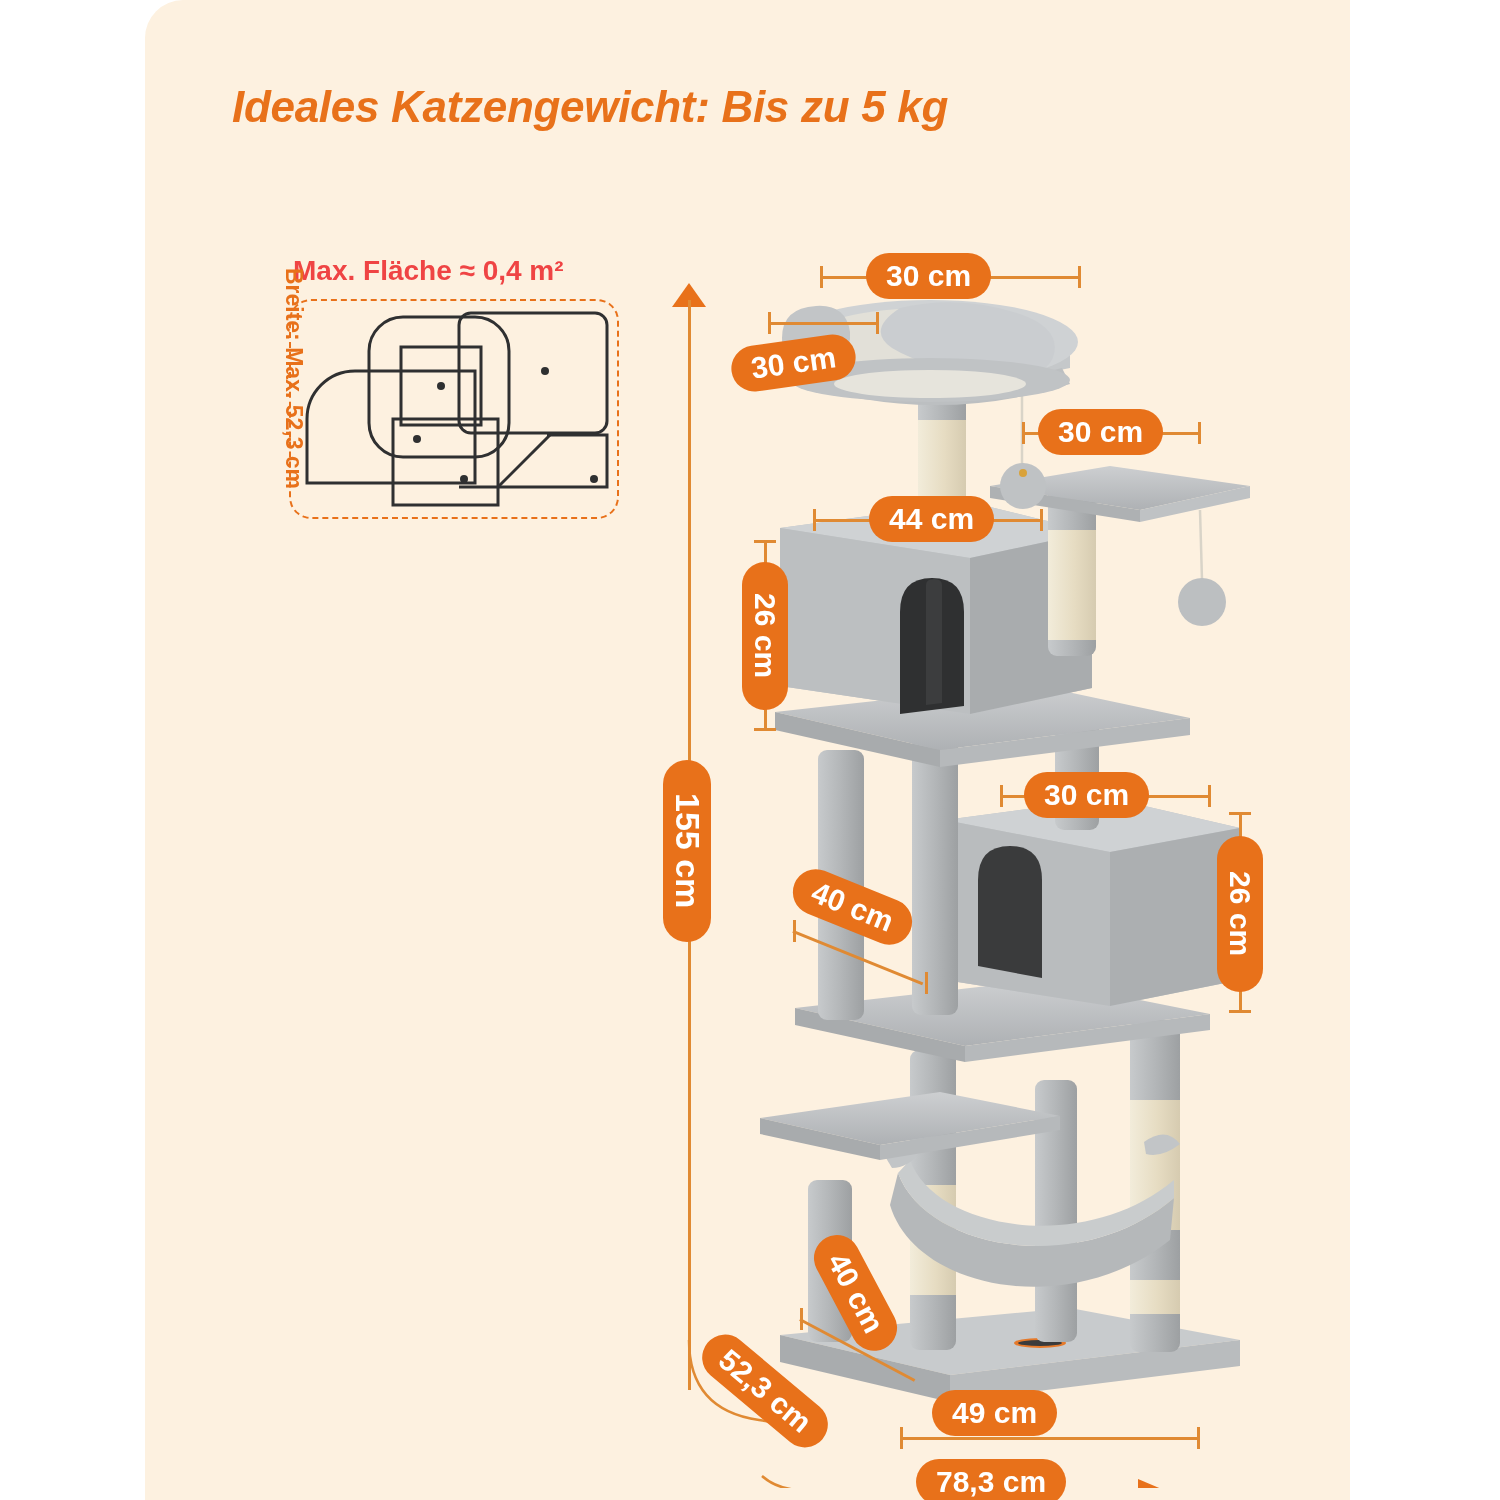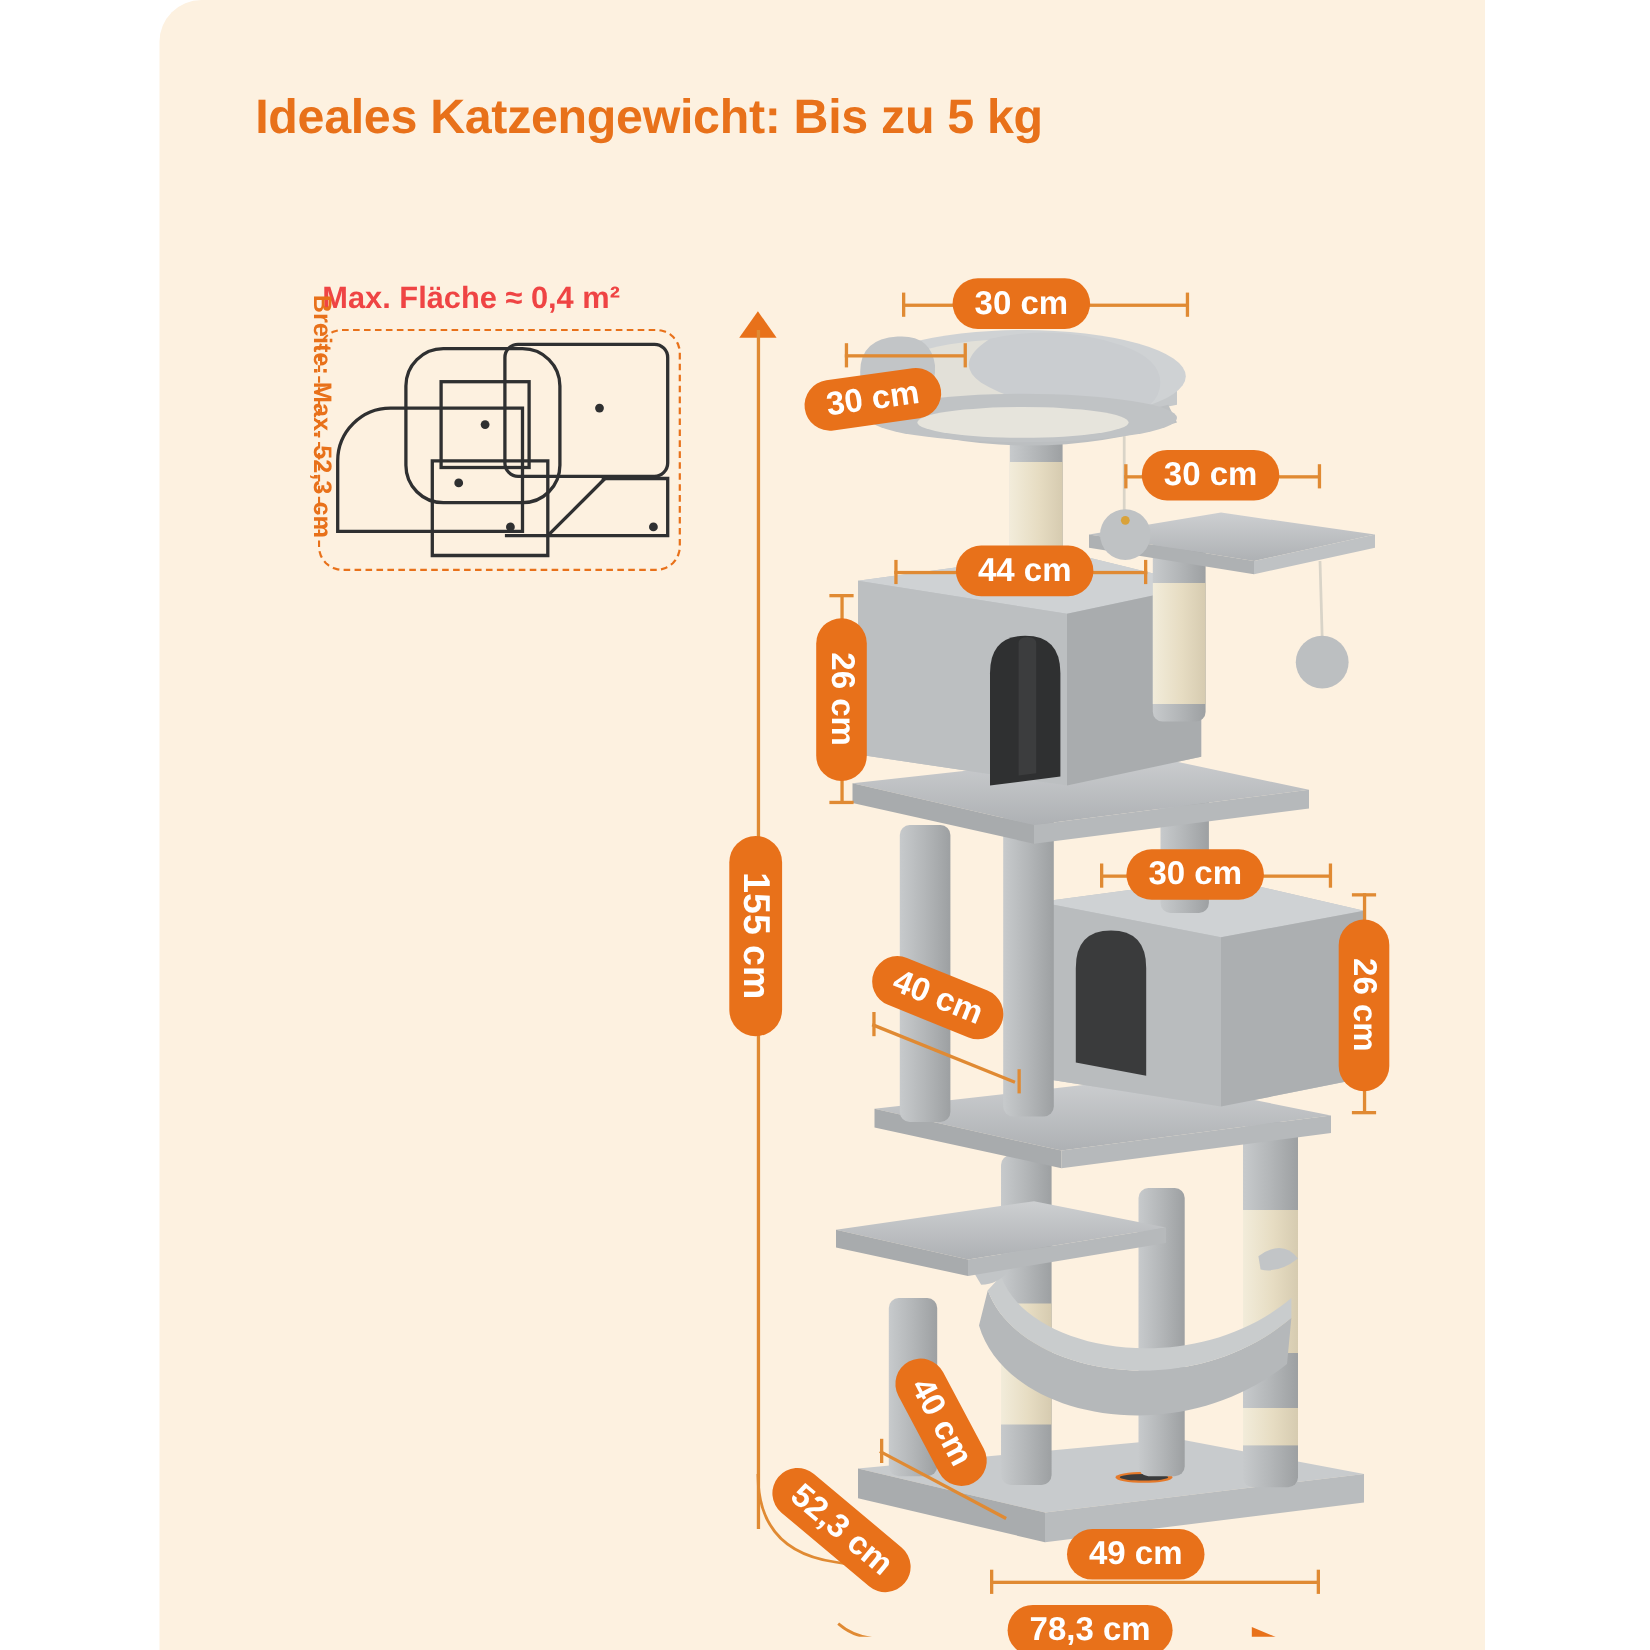--- a/index.html
+++ b/index.html
@@ -6,21 +6,21 @@
   body{width:1500px;height:1500px;position:relative;overflow:hidden;
        font-family:"Liberation Sans","DejaVu Sans",sans-serif;}
 
   
   #panel{position:absolute;left:145px;top:0;width:1205px;height:1500px;
          background:#fdf1e0;border-top-left-radius:38px;}
 
   
   #heads{position:absolute;left:232px;top:78px;width:1050px;}
   .head{color:#e8711a;font-size:44px;font-weight:bold;line-height:1.32;
-        letter-spacing:-.3px;white-space:nowrap;}
+        letter-spacing:-.3px;white-space:nowrap;font-style:italic;}
 
   
   #fp{position:absolute;left:233px;top:255px;width:400px;height:330px;}
   #fp-title{position:absolute;left:60px;top:0;font-size:28px;font-weight:bold;
             color:#ef4444;white-space:nowrap;}
   #fp-box{position:absolute;left:56px;top:44px;width:330px;height:220px;
           border:2.5px dashed #e8711a;border-radius:22px;box-sizing:border-box;}
   #fp-svg{position:absolute;left:56px;top:44px;}
   #fp-breite{position:absolute;left:-80px;top:110px;width:280px;
              transform:rotate(90deg);transform-origin:center center;
@@ -264,21 +264,21 @@
 <div class="tick v" style="left:925px;top:972px;"></div>
 <div class="pill h" style="left:790px;top:884px;transform:rotate(22deg);">40 cm</div>
 
 <div class="dimline hor" style="left:800px;top:1318px;width:130px;transform:rotate(28deg);transform-origin:left center;"></div>
 <div class="tick v" style="left:800px;top:1308px;"></div>
 <div class="pill h" style="left:793px;top:1270px;transform:rotate(62deg);">40 cm</div>
 
 <div class="dimline hor" style="left:900px;top:1437px;width:300px;"></div>
 <div class="tick v" style="left:900px;top:1427px;"></div>
 <div class="tick v" style="left:1197px;top:1427px;"></div>
-<div class="pill h" style="left:970px;top:1390px;text-align:center;">49 cm</div>
+<div class="pill h" style="left:932px;top:1390px;text-align:center;">49 cm</div>
 
 <div class="pill h" style="left:690px;top:1368px;transform:rotate(40deg);">52,3 cm</div>
 
 <svg id="d78line" width="480" height="90">
   <path d="M2 78 q16 14 40 14 l340 0" fill="none" stroke="#e08a33" stroke-width="2.5"></path>
   <path d="M378 81 l26 11 l-26 11 z" fill="#e8711a"></path>
 </svg>
 <div class="pill h" style="left:916px;top:1459px;">78,3 cm</div>
 
 </body></html>

